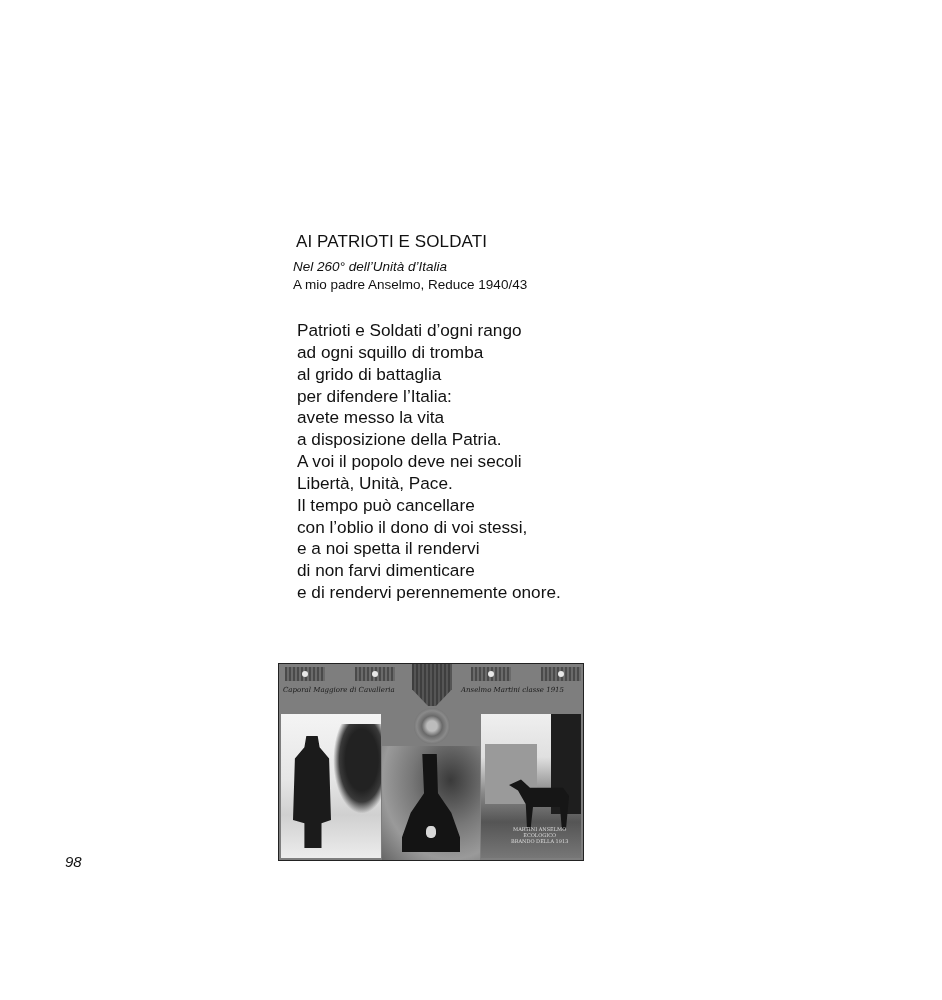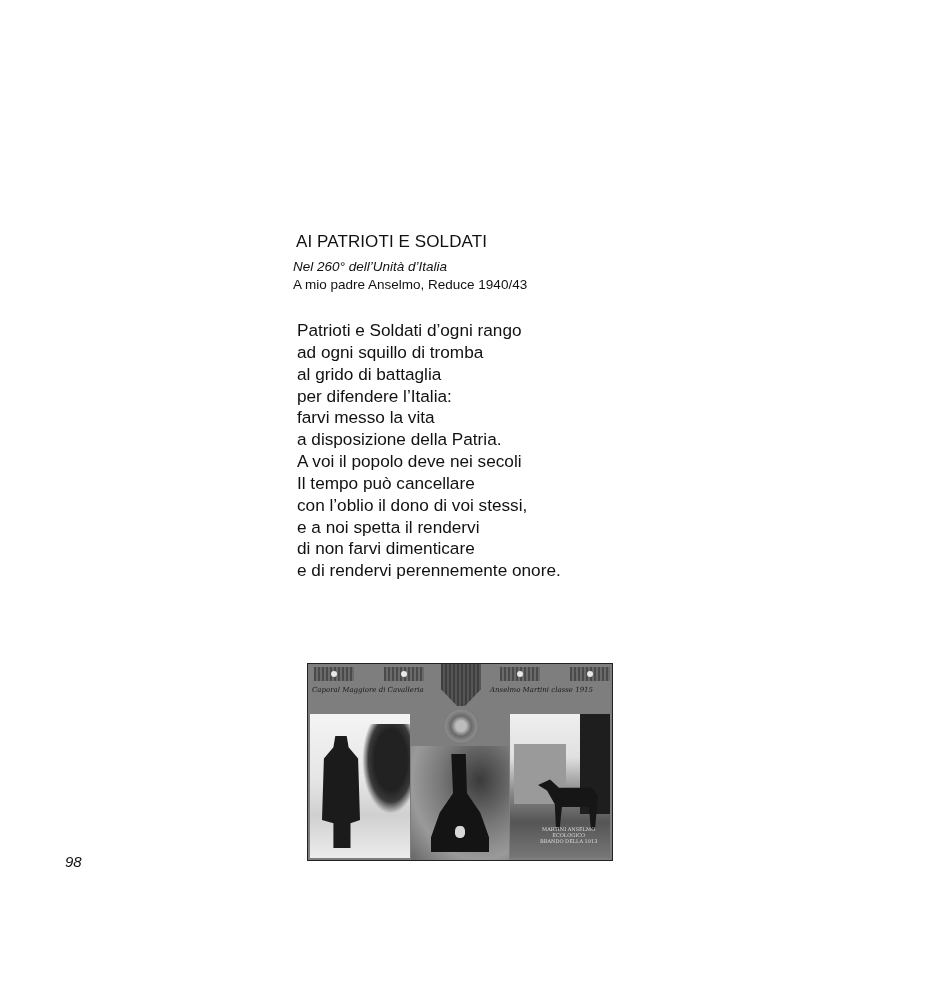--- a/index.html
+++ b/index.html
@@ -51,21 +51,21 @@
       font-size: 17.2px;
       line-height: 21.85px;
       margin: 4px;
     }
     .poem .verse {
       display: block;
       white-space: nowrap;
     }
     .photo {
       position: absolute;
-      left: 307px;
+      left: 278px;
       top: 663px;
       width: 304px;
       height: 196px;
       border: 1px solid #222;
       background: #7e7e7e;
       overflow: hidden;
     }
     .ribbon {
       position: absolute;
       top: 3px;
@@ -226,23 +226,24 @@
 <div class="dedication">
   <span class="sub-italic">Nel 260° dell’Unità d’Italia</span>
   <span class="sub-plain">A mio padre Anselmo, Reduce 1940/43</span>
 </div>
 
 <div class="poem">
   <span class="verse">Patrioti e Soldati d’ogni rango</span>
   <span class="verse">ad ogni squillo di tromba</span>
   <span class="verse">al grido di battaglia</span>
   <span class="verse">per difendere l’Italia:</span>
-  <span class="verse">farvi messo la vita</span>
+  <span class="verse">avete messo la vita</span>
   <span class="verse">a disposizione della Patria.</span>
   <span class="verse">A voi il popolo deve nei secoli</span>
+  <span class="verse">Libertà, Unità, Pace.</span>
   <span class="verse">Il tempo può cancellare</span>
   <span class="verse">con l’oblio il dono di voi stessi,</span>
   <span class="verse">e a noi spetta il rendervi</span>
   <span class="verse">di non farvi dimenticare</span>
   <span class="verse">e di rendervi perennemente onore.</span>
 </div>
 
 <div class="photo">
   <div class="ribbon" style="left:6px"></div>
   <div class="ribbon" style="left:76px"></div>

